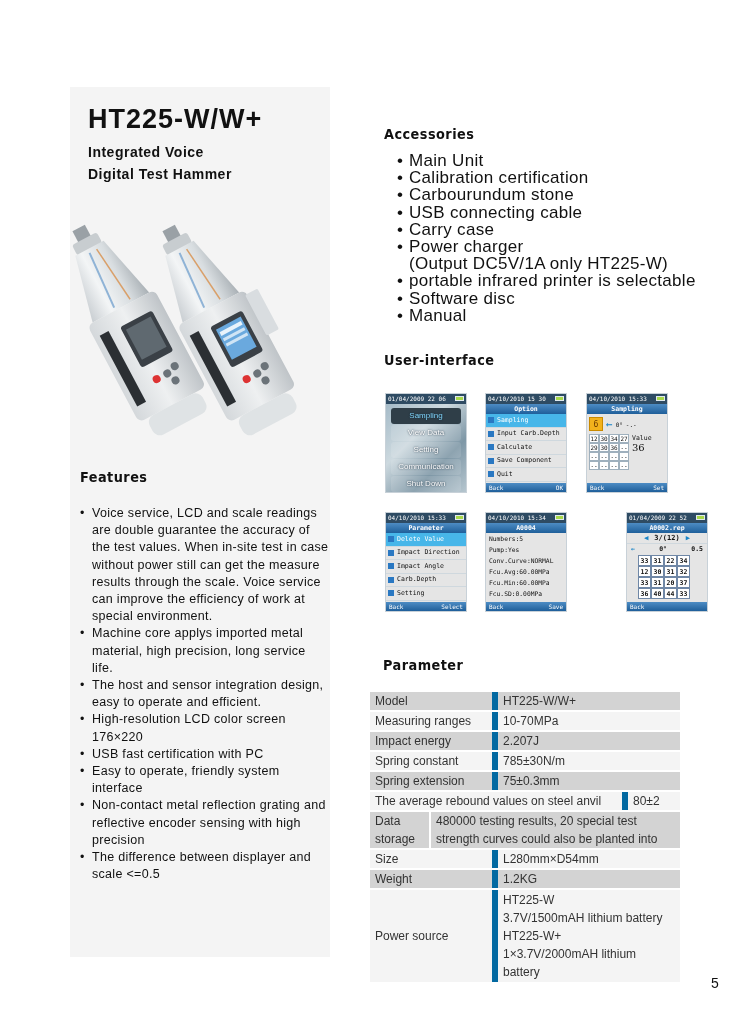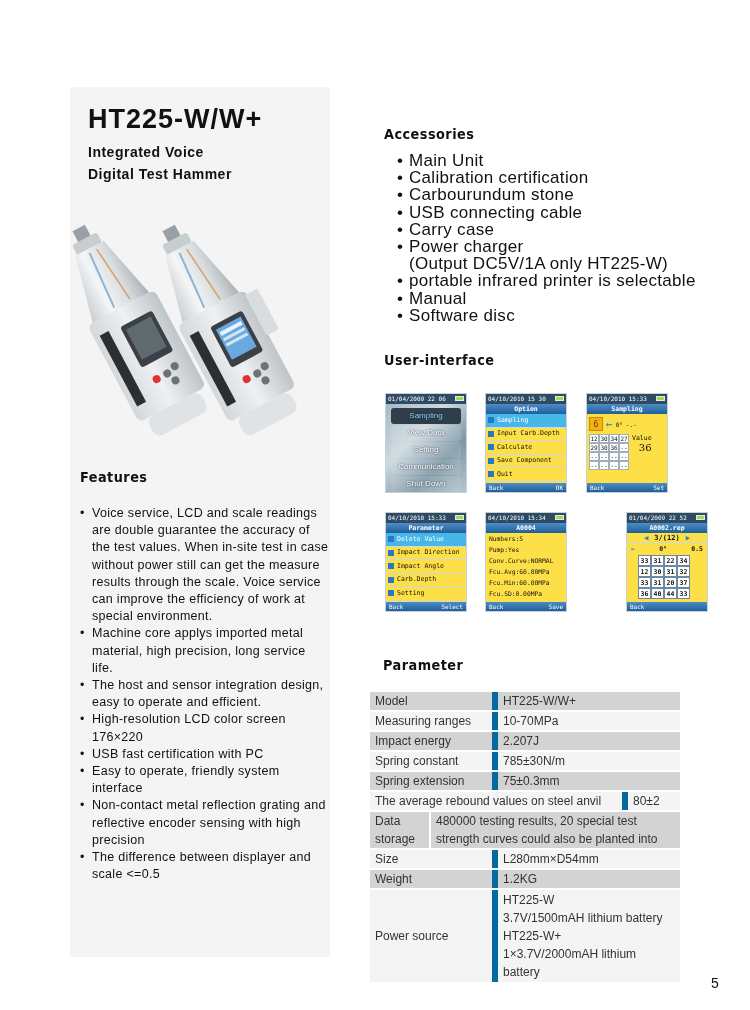--- a/index.html
+++ b/index.html
@@ -21,21 +21,21 @@
 
   
   .acc-heading { position: absolute; left: 384px; top: 126px; }
   .acc-list { position: absolute; left: 397px; top: 152px; list-style: none; font-size: 17px; line-height: 17.2px; letter-spacing: 0.3px; }
   .acc-list li { position: relative; padding-left: 12px; }
   .acc-list li::before { content: "\2022"; position: absolute; left: 0; top: 0; }
   .acc-list li.cont::before { content: ""; }
 
   .ui-heading { position: absolute; left: 384px; top: 352px; }
 
-  .screen { position: absolute; width: 82px; height: 100px; background: #fde047; border: 1px solid #c8d1d8; overflow: hidden; font-family: "DejaVu Sans Mono", monospace; }
+  .screen { position: absolute; width: 82px; height: 100px; background: #e5e5e5; border: 1px solid #c8d1d8; overflow: hidden; font-family: "DejaVu Sans Mono", monospace; }
   .scr-status { height: 10px; background: #2e4b63; color: #fff; font-size: 6px; line-height: 10px; padding-left: 2px; white-space: nowrap; position: relative; }
   .scr-status .batt { position: absolute; right: 2px; top: 2px; width: 9px; height: 5px; background: #a7d84a; border: 1px solid #dfe9ef; }
   .scr-title { height: 10px; background: linear-gradient(#4d8cc4, #1f5f9a); color: #fff; font-size: 6.5px; line-height: 10px; text-align: center; font-weight: bold; }
   .scr-footer { position: absolute; left: 0; right: 0; bottom: 0; height: 9px; background: linear-gradient(#4d8cc4, #1f5f9a); color: #fff; font-size: 6px; line-height: 9px; padding: 0 3px; display: flex; justify-content: space-between; }
   .scr-menu-item { height: 13.5px; font-size: 6.5px; line-height: 13.5px; padding-left: 2px; border-bottom: 1px solid #cfd8de; white-space: nowrap; display: flex; align-items: center; }
   .scr-menu-item .mi { display: inline-block; width: 6px; height: 6px; background: #2a78c2; margin-right: 3px; }
   .scr-menu-item.sel { background: #47b6e9; color: #fff; }
   .scr-plain { font-size: 6.3px; line-height: 11px; padding-left: 3px; white-space: nowrap; }
 
   .main-menu { background: linear-gradient(135deg, #9fb6c4, #cdd9df 40%, #7e97a6 70%, #b6c6cf); }
@@ -142,22 +142,22 @@
 <div class="section-heading acc-heading">Accessories</div>
 <ul class="acc-list">
   <li>Main Unit</li>
   <li>Calibration certification</li>
   <li>Carbourundum stone</li>
   <li>USB connecting cable</li>
   <li>Carry case</li>
   <li>Power charger</li>
   <li class="cont">(Output DC5V/1A only HT225-W)</li>
   <li>portable infrared printer is selectable</li>
+  <li>Software disc</li>
   <li>Manual</li>
-  <li>Software disc</li>
 </ul>
 
 <div class="section-heading ui-heading">User-interface</div>
 
 <div class="screen main-menu" style="left:385px; top:393px;">
   <div class="scr-status"><span>01/04/2009  22 06</span><span class="batt"></span></div>
   <div style="height:3px"></div>
   <div class="mm-item sel">Sampling</div>
   <div class="mm-item">View Data</div>
   <div class="mm-item">Setting</div>
@@ -215,21 +215,21 @@
         <span>--</span>
       <span>--</span>
         <span>--</span>
         <span>--</span>
         <span>--</span>
       <span>--</span>
         <span>--</span>
         <span>--</span>
         <span>--</span>
     </div>
-    <div style="text-align:right; font-size:6.5px;">
+    <div style="text-align:left; font-size:6.5px;">
       <div>Value</div>
       <div style="font-size:10px; font-family:'DejaVu Serif', serif;">36</div>
     </div>
   </div>
   <div class="scr-footer">
       <span>Back</span>
       <span>Set</span>
     </div>
 </div>
 

